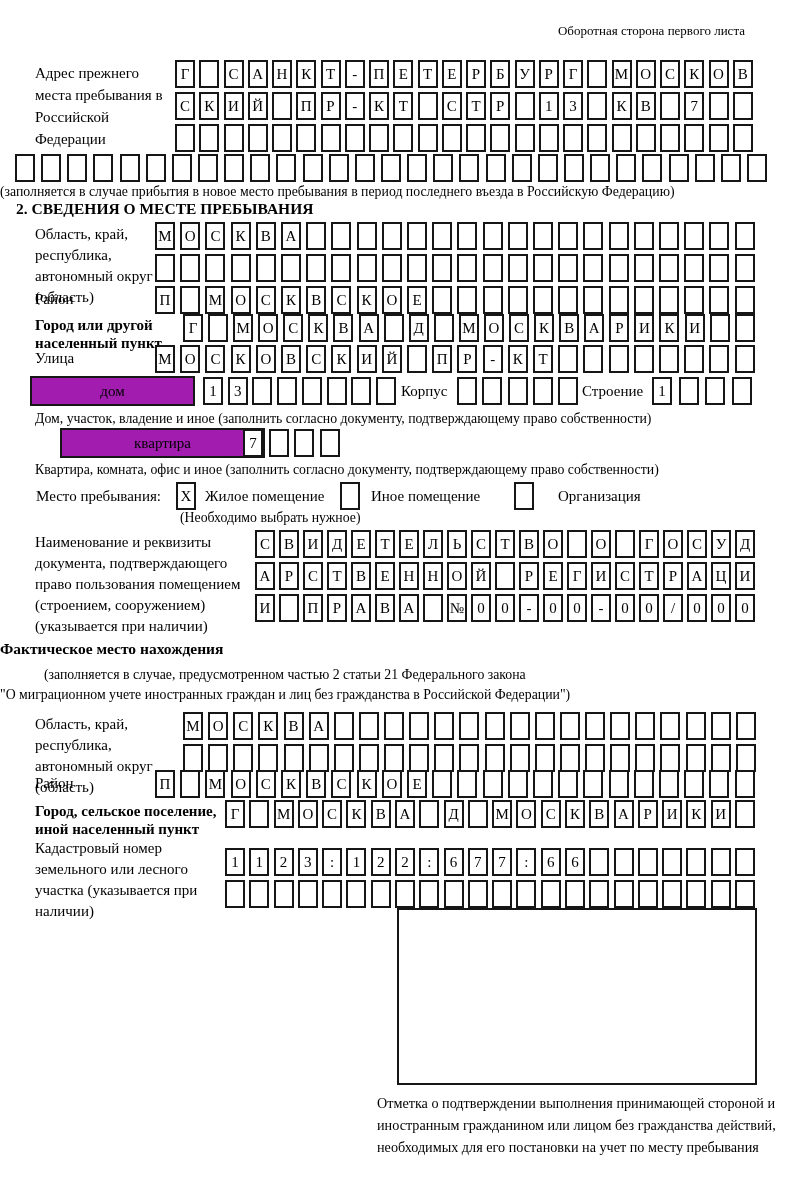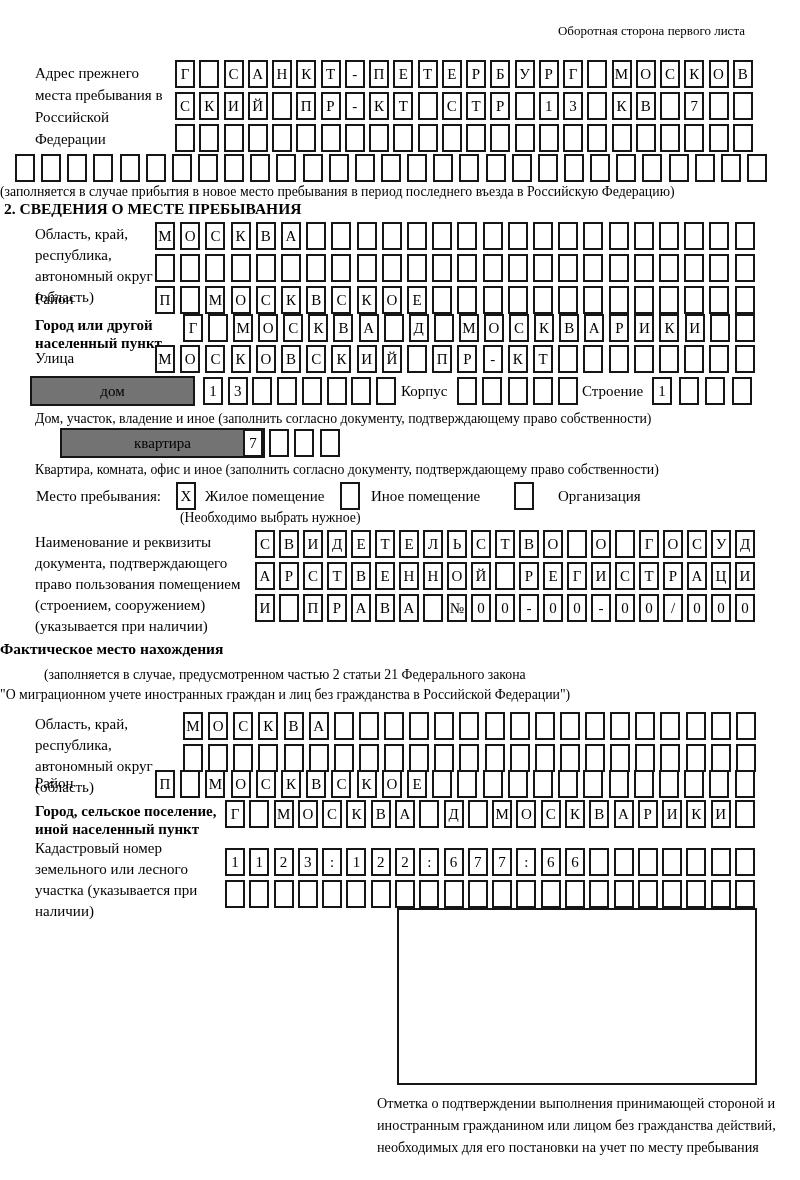--- a/index.html
+++ b/index.html
@@ -10,21 +10,21 @@
   .cell { box-sizing:border-box; flex:none; width:20px; height:28px; border:2px solid #161616;
     display:flex; align-items:center; justify-content:center; font-size:15px; line-height:1;
     background:#fff; }
   .rowstack .cellrow + .cellrow { margin-top:4px; }
   .lbl { font-size:15px; line-height:21px; }
   .lbl.tight { line-height:18px;font-weight:bold; }
   .note { font-size:13.8px; }
   .center { text-align:left; }
   .bold { font-weight:bold; }
   .widebox { box-sizing:border-box; border:2px solid #161616; height:30px;
-    display:flex; align-items:center; justify-content:center; font-size:15px; background:#737373; }
+    display:flex; align-items:center; justify-content:center; font-size:15px; background:#a21caf; }
   .inlinelbl { font-size:15px; line-height:28px; white-space:nowrap; }
   .markbox { box-sizing:border-box; border:2px solid #161616; background:#fff; }
 </style>
 </head>
 <body>
 
 <div class="page">
 
   <div class="abs lbl" style="top:20px; right:55px; font-size:13px;">Оборотная сторона первого листа</div>
 
@@ -137,21 +137,21 @@
         <div class="cell"></div>
         <div class="cell"></div>
         <div class="cell"></div>
         <div class="cell"></div>
         <div class="cell"></div>
         <div class="cell"></div>
       </div>
     <div class="abs note center" style="left:0; top:124px; width:800px;">(заполняется в случае прибытия в новое место пребывания в период последнего въезда в Российскую Федерацию)</div>
   </div>
 
-  <div class="abs bold center" style="top:200px; left:4px; width:680px; font-size:15.5px;">2. СВЕДЕНИЯ О МЕСТЕ ПРЕБЫВАНИЯ</div>
+  <div class="abs bold center" style="top:200px; left:16px; width:680px; font-size:15.5px;">2. СВЕДЕНИЯ О МЕСТЕ ПРЕБЫВАНИЯ</div>
 
   <div class="abs" style="top:222px; left:0; width:800px;">
     <div class="abs lbl" style="left:35px; top:2px; width:118px;">Область, край, республика, автономный округ (область)</div>
     <div class="abs rowstack" style="left:155px; top:0; width:600px;">
       <div class="cellrow">
           <div class="cell">М</div>
           <div class="cell">О</div>
           <div class="cell">С</div>
           <div class="cell">К</div>
           <div class="cell">В</div>

